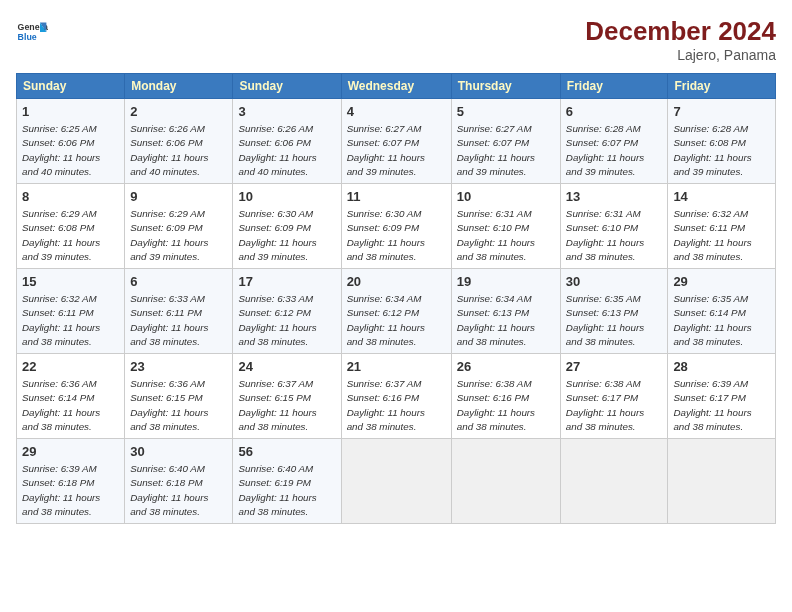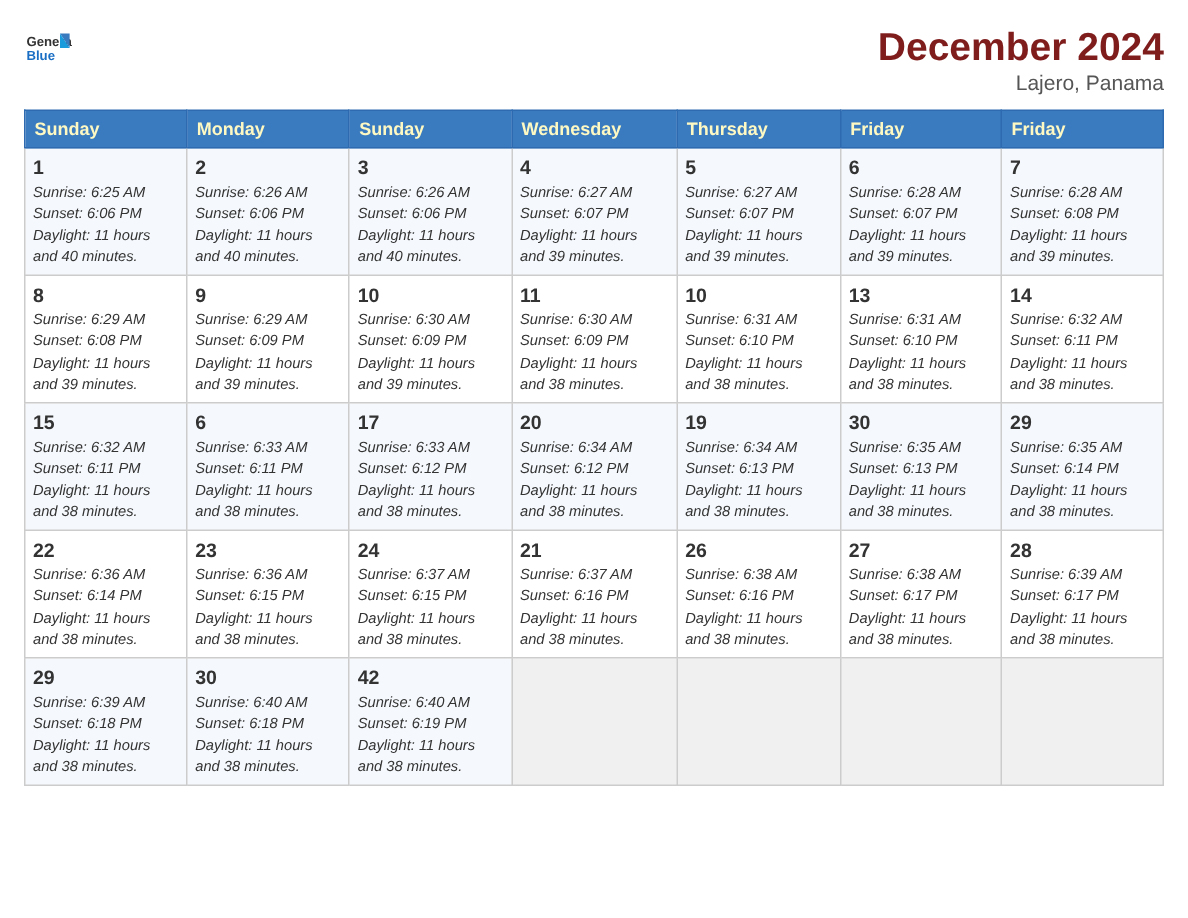--- a/index.html
+++ b/index.html
@@ -335,21 +335,21 @@
 and 38 minutes.</div>
           </td>
           <td>
             <span class="day-num">30</span>
             <div class="day-info" style="white-space: pre-line;">Sunrise: 6:40 AM
 Sunset: 6:18 PM
 Daylight: 11 hours
 and 38 minutes.</div>
           </td>
           <td>
-            <span class="day-num">42</span>
+            <span class="day-num">56</span>
             <div class="day-info" style="white-space: pre-line;">Sunrise: 6:40 AM
 Sunset: 6:19 PM
 Daylight: 11 hours
 and 38 minutes.</div>
           </td>
           <td class="empty"></td>
           <td class="empty"></td>
           <td class="empty"></td>
           <td class="empty"></td>
         </tr>

